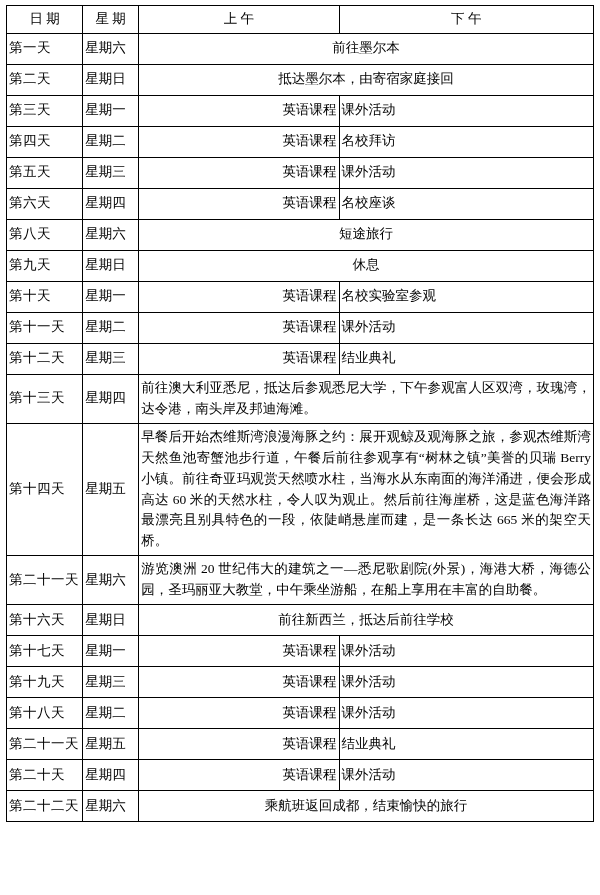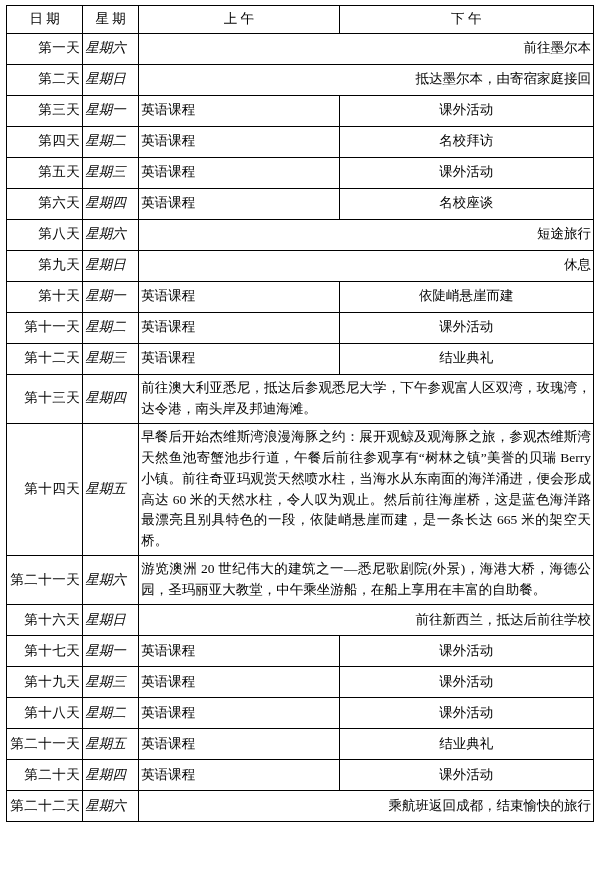--- a/index.html
+++ b/index.html
@@ -34,39 +34,37 @@
   col.c-week { width: 56px; }
   col.c-am { width: 200px; }
   col.c-pm { width: 254px; }
 
   thead td {
     text-align: center;
     font-size: 14px;
     padding: 5px 2px;
   }
   td.day {
-    text-align: right;
+    text-align: left;
     white-space: nowrap;
     letter-spacing: 0.5px;
   }
   td.week {
     text-align: left;
     padding-left: 4px;
     white-space: nowrap;
-    font-style: italic;
   }
   td.am {
-    text-align: left;
+    text-align: right;
     font-family: Liberation Serif, serif;
   }
   td.pm {
+  }
+  td.span-note {
     text-align: center;
-  }
-  td.span-note {
-    text-align: right;
     padding-left: 5px;
     padding-right: 4px;
   }
   td.span-para {
     text-align: left;
     padding: 6px 8px 6px 6px;
     line-height: 1.72;
     text-align: justify;
     text-justify: inter-ideograph;
   }
@@ -133,21 +131,21 @@
         </tr>
         <tr class="row-tall">
           <td class="day">第九天</td>
           <td class="week">星期日</td>
           <td class="span-note" colspan="2">休息</td>
         </tr>
         <tr class="row-tall">
           <td class="day">第十天</td>
           <td class="week">星期一</td>
           <td class="am">英语课程</td>
-          <td class="pm">依陡峭悬崖而建</td>
+          <td class="pm">名校实验室参观</td>
         </tr>
         <tr class="row-tall">
           <td class="day">第十一天</td>
           <td class="week">星期二</td>
           <td class="am">英语课程</td>
           <td class="pm">课外活动</td>
         </tr>
         <tr class="row-tall">
           <td class="day">第十二天</td>
           <td class="week">星期三</td>

